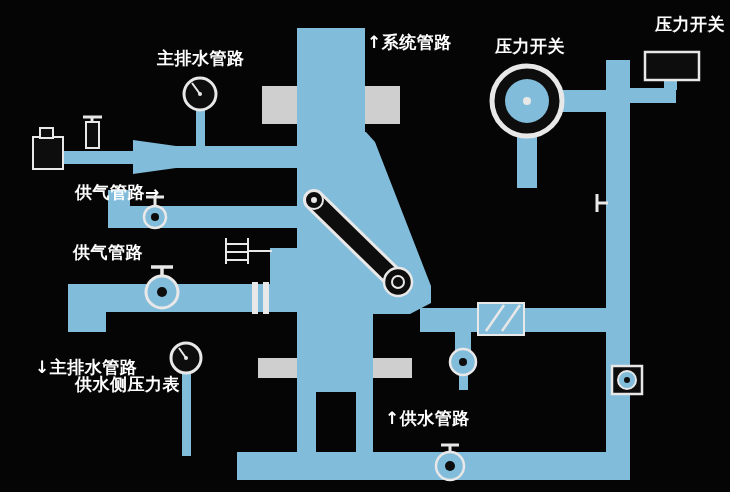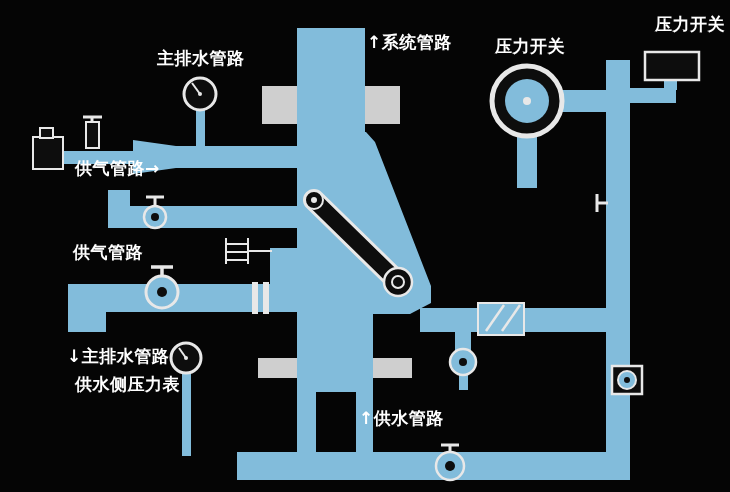--- a/index.html
+++ b/index.html
@@ -169,19 +169,19 @@
       <line class="wline" x1="450" y1="445" x2="450" y2="453" stroke-width="3"></line>
       <circle class="pipefill" cx="450" cy="466" r="14" stroke-width="2.5"></circle>
       <circle cx="450" cy="466" r="5" fill="#0d0d0d"></circle>
     </g>
   </svg>
 
   <div class="label" style="left:157px;top:50px;">主排水管路</div>
   <div class="label" style="left:367px;top:34px;">↑系统管路</div>
   <div class="label" style="left:495px;top:38px;">压力开关</div>
   <div class="label" style="left:644px;top:16px;margin-left:11px;">压力开关</div>
-  <div class="label" style="left:75px;top:160px;">供气管路→</div>
+  <div class="label" style="left:75px;top:184px;">供气管路→</div>
   <div class="label" style="left:73px;top:244px;">供气管路</div>
-  <div class="label" style="left:35px;top:348px;margin-left:32px;">↓主排水管路</div>
+  <div class="label" style="left:35px;top:359px;">↓主排水管路</div>
   <div class="label" style="left:75px;top:376px;">供水侧压力表</div>
-  <div class="label" style="left:359px;top:410px;">↑供水管路</div>
+  <div class="label" style="left:373px;top:410px;padding-left:12px;">↑供水管路</div>
 
 </div>
 
 </body></html>

